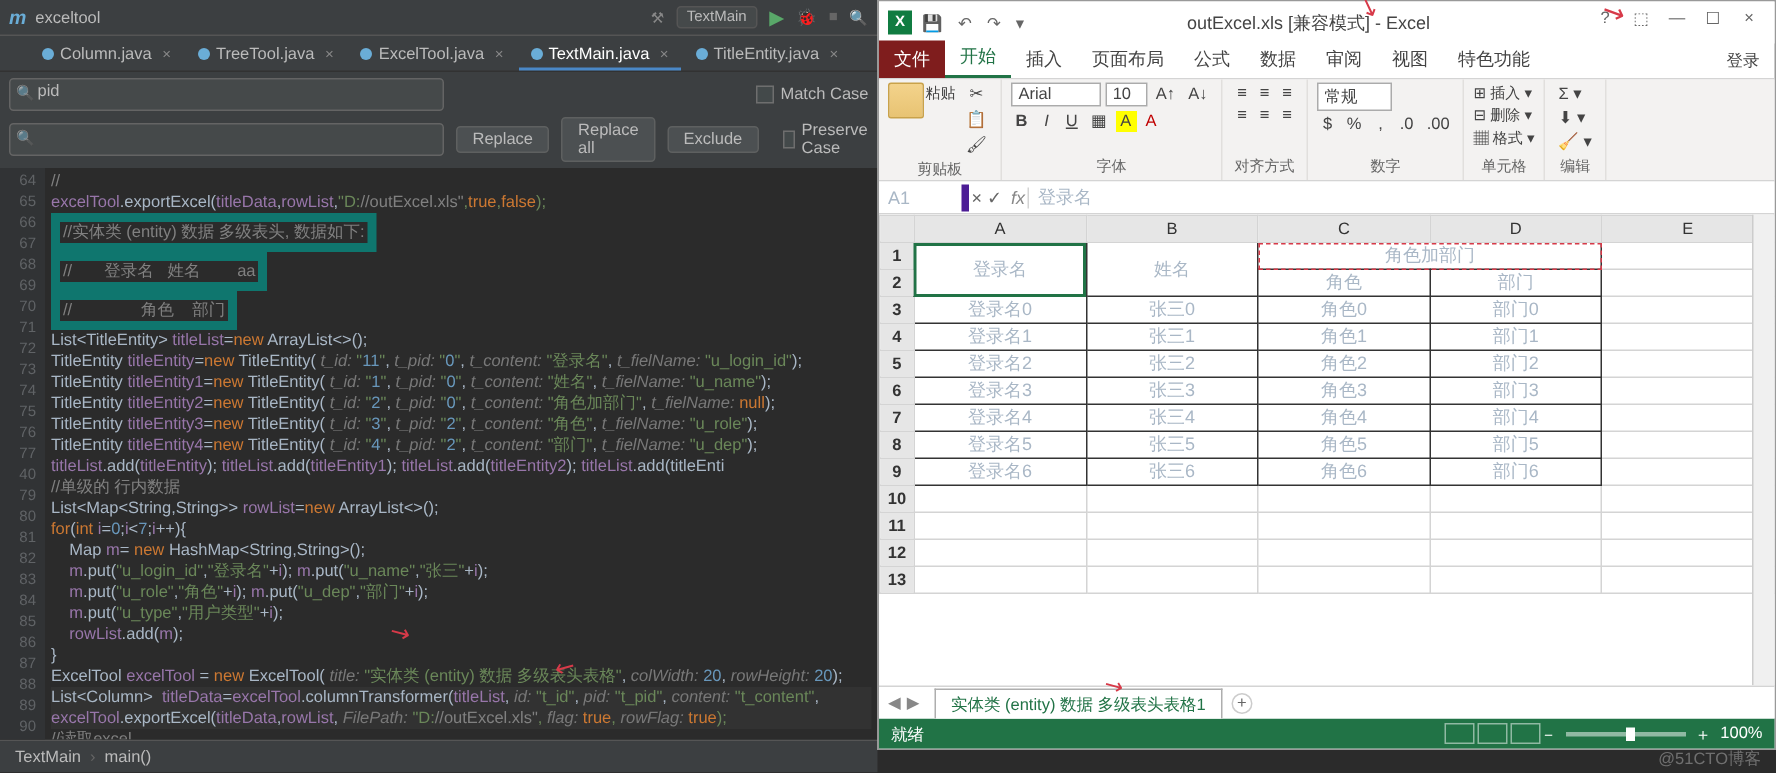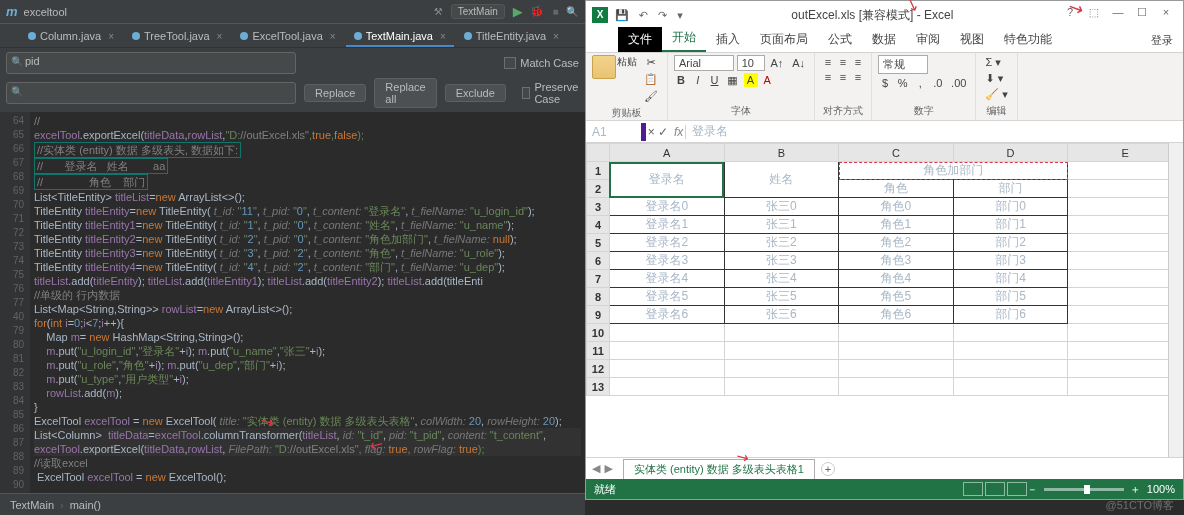--- a/index.html
+++ b/index.html
@@ -36,41 +36,41 @@
 .code-wrap { flex: 1; display: flex; overflow: hidden; background: #2b2b2b; position: relative; }
 .gutter { width: 30px; background: #313335; color: #606366; font-family: Consolas, monospace; font-size: 10px; padding-top: 2px; text-align: right; padding-right: 6px; }
 .gutter div { height: 14px; line-height: 14px; }
 .code { flex: 1; font-family: Consolas, monospace; font-size: 11px; line-height: 14px; padding: 2px 4px; white-space: pre; color: #a9b7c6; overflow: hidden; }
 .cm { color: #808080; }
 .kw { color: #cc7832; }
 .str { color: #6a8759; }
 .fld { color: #9876aa; }
 .num { color: #6897bb; }
 .hint { color: #787878; font-style: italic; margin-top: 10px; }
-.redbox { border: 1px solid #0f766e; display: inline-block; padding: 0 2px; }
+.redbox { border: 6px solid #0f766e; display: inline-block; padding: 0 2px; }
 .hl-line { background: #323232; }
 .redarrow { color: #d73a49; font-size: 16px; position: absolute; }
 
 
 .status { height: 22px; background: #3c3f41; border-top: 1px solid #555; display: flex; align-items: center; padding: 0 10px; font-size: 11px; color: #bbb; }
 .status .sep { color: #666; margin: 0 6px; }
 
 
 .xl-title { height: 28px; display: flex; align-items: center; padding: 0 6px; background: #fff; }
 .qat { display: flex; align-items: center; gap: 4px; }
 .xl-logo { width: 16px; height: 16px; background: #107c41; color: #fff; font-size: 10px; font-weight: bold; text-align: center; line-height: 16px; }
 .qbtn { color: #666; font-size: 11px; padding: 0 3px; }
 .xl-title-text { margin: 0 auto; font-size: 12px; color: #444; }
 .win-controls { display: flex; gap: 2px; }
 .win-btn { width: 22px; height: 18px; text-align: center; font-size: 11px; color: #666; }
 
 
 .ribbon-tabs { height: 24px; display: flex; align-items: flex-end; border-bottom: 1px solid #d4d4d4; font-size: 12px; }
 .rtab { padding: 4px 10px; color: #444; }
-.rtab.file { background: #000000; color: #fff; margin-left: 32px; }
+.rtab.file { background: #7f1d1d; color: #fff; }
 .rtab.active { color: #217346; border-bottom: 2px solid #217346; }
 .rtab.login { margin-left: auto; font-size: 11px; color: #444; }
 
 .ribbon-body { height: 68px; background: #f3f2f1; border-bottom: 1px solid #d4d4d4; display: flex; font-size: 10px; color: #444; }
 .rgroup { border-right: 1px solid #e1dfdd; padding: 2px 6px; display: flex; flex-direction: column; justify-content: space-between; }
 .rg-content { display: flex; gap: 4px; align-items: flex-start; }
 .rg-label { text-align: center; font-size: 10px; color: #666; margin-top: 2px; }
 .paste-big { display: flex; gap: 1px; }
 .clip-icon { width: 24px; height: 24px; background: linear-gradient(#f3d38b,#e8c373); border: 1px solid #c9a24a; border-radius: 2px; }
 .font-combo { border: 1px solid #ababab; background: #fff; padding: 1px 4px; font-size: 11px; min-width: 60px; display: inline-block; }
@@ -315,20 +315,28 @@
           <span class="rbtn">%</span>
           <span class="rbtn">,</span>
           <span class="rbtn">.0</span>
           <span class="rbtn">.00</span>
         </div>
       </div>
       <div class="rg-label">数字</div>
     </div>
     <div class="rgroup">
       <div class="rg-content" style="flex-direction:column;gap:1px">
+        <span>⊞ <span>插入</span> ▾</span>
+        <span>⊟ <span>删除</span> ▾</span>
+        <span>▦ <span>格式</span> ▾</span>
+      </div>
+      <div class="rg-label">单元格</div>
+    </div>
+    <div class="rgroup">
+      <div class="rg-content" style="flex-direction:column;gap:1px">
         <span class="rbtn">Σ ▾</span>
         <span class="rbtn">⬇ ▾</span>
         <span class="rbtn">🧹 ▾</span>
       </div>
       <div class="rg-label">编辑</div>
     </div>
   </div>
 
   <div class="fbar">
     <div class="namebox">A1</div>

